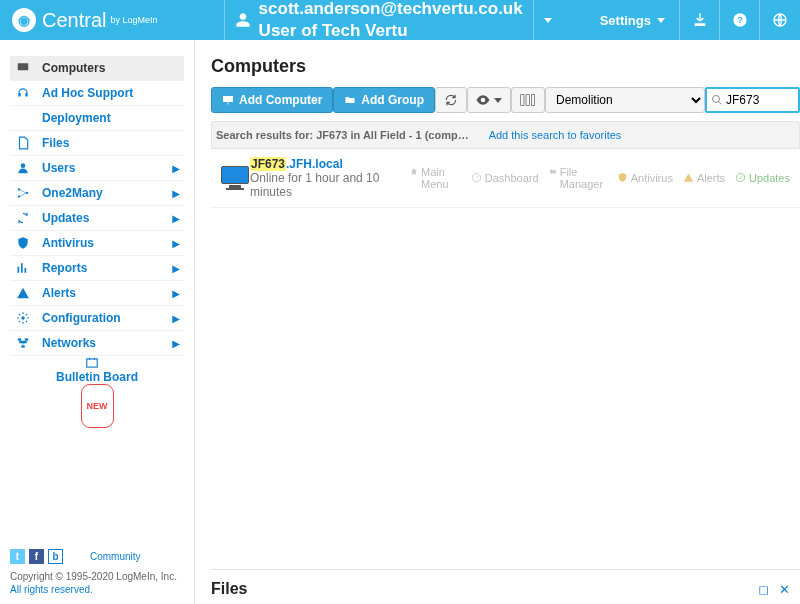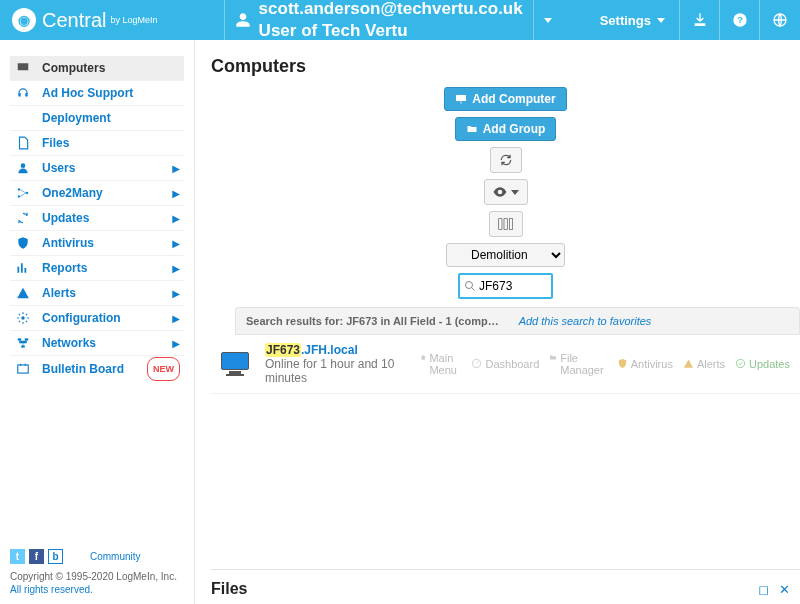--- a/index.html
+++ b/index.html
@@ -24,48 +24,48 @@
 
 .layout { display: flex; height: 564px; }
 .sidebar { width: 195px; border-right: 1px solid #e6e6e6; display: flex; flex-direction: column; padding-top: 16px; }
 .nav { list-style: none; padding: 0 10px; }
 .nav li { height: 25px; display: flex; align-items: center; border-bottom: 1px solid #f0f0f0; cursor: pointer; padding: 0 4px; }
 .nav li.active { background: #eee; }
 .nav li .nav-icon { width: 18px; display: flex; justify-content: center; margin-right: 10px; }
 .nav li .nav-label { flex: 1; color: #0f7fcf; font-weight: bold; font-size: 12px; }
 .nav li.active .nav-label { color: #333; }
 .nav li .chev { color: #0f7fcf; font-size: 10px; }
-.new-badge { border: 1px solid #e44; color: #e44; font-size: 9px; padding: 6px 5px; border-radius: 9px; font-weight: bold; }
+.new-badge { border: 1px solid #e44; color: #e44; font-size: 9px; padding: 16px 5px; border-radius: 9px; font-weight: bold; }
 .nav-icon svg { fill: #0f7fcf; }
 .nav li.active .nav-icon svg { fill: #555; }
 
 .sidebar-bottom { margin-top: auto; padding: 8px 10px; font-size: 10px; color: #666; }
 .social { display: flex; align-items: center; gap: 4px; margin-bottom: 6px; }
 .social-box { width: 15px; height: 15px; display: inline-flex; align-items: center; justify-content: center; font-size: 10px; font-weight: bold; }
 .community-link { color: #0f7fcf; margin-left: 23px; }
 .copyright { line-height: 1.3; }
 .copyright a { color: #0f7fcf; text-decoration: none; }
 
 .main { flex: 1; padding: 16px 0 0 16px; display: flex; flex-direction: column; }
 .page-title { font-size: 18px; font-weight: bold; margin-bottom: 10px; color: #222; }
-.toolbar { display: flex; gap: 6px; align-items: center; margin-bottom: 8px; flex-direction: column; }
+.toolbar { display: flex; margin-bottom: 8px; }
 .btn-blue { background: #3aa7dd; color: #fff; border: 1px solid #2a8fc0; border-radius: 3px; padding: 4px 10px; font-size: 12px; font-weight: bold; display: flex; align-items: center; gap: 5px; cursor: pointer; }
 .btn-blue svg { fill: #fff; }
 .btn-grey { background: #f5f5f5; border: 1px solid #ccc; border-radius: 3px; padding: 4px 8px; cursor: pointer; display: flex; align-items: center; justify-content: center; min-width: 30px; height: 26px; }
-.dropdown-grey { background: #f5f5f5; border: 1px solid #ccc; border-radius: 3px; padding: 3px 20px; font-size: 12px; height: 26px; }
+.dropdown-grey { background: #f5f5f5; border: 1px solid #ccc; border-radius: 3px; padding: 3px 6px; font-size: 12px; height: 26px; }
 .group-select { flex: 1; max-width: 160px; }
 .search-box { display: flex; align-items: center; border: 2px solid #36b7e8; border-radius: 2px; height: 26px; padding: 0 4px; margin-right: 0; min-width: 95px; }
 .search-box input { border: none; outline: none; font-size: 12px; width: 60px; }
 .search-box svg { fill: #888; margin-right: 3px; }
 
-.results-bar { background: #f3f3f3; border: 1px solid #e3e3e3; border-radius: 3px 3px 0 0; padding: 7px 10px; display: flex; font-size: 11px; margin-right: 0; margin-left: 24px; }
+.results-bar { background: #f3f3f3; border: 1px solid #e3e3e3; border-radius: 3px 3px 0 0; padding: 7px 4px; display: flex; font-size: 11px; margin-right: 0; }
 .results-text { color: #666; font-weight: bold; flex: 0 0 auto; margin-right: 20px; }
-.fav-link { color: #0f7fcf; cursor: pointer; font-style: italic; }
-
-.result-row { display: flex; align-items: center; padding: 8px 10px; gap: 16px; border-bottom: 1px solid #f0f0f0; }
+.fav-link { color: #0f7fcf; cursor: pointer; }
+
+.result-row { display: flex; align-items: center; padding: 8px 10px; gap: 1px; border-bottom: 1px solid #f0f0f0; }
 .monitor-icon { width: 28px; height: 24px; position: relative; }
 .monitor-screen { width: 28px; height: 18px; background: #1e8adf; border: 1px solid #555; border-radius: 2px; }
 .monitor-stand { width: 12px; height: 3px; background: #555; margin: 1px auto 0; }
 .monitor-base { width: 18px; height: 2px; background: #555; margin: 0 auto; }
 .result-info .hostname { font-size: 12px; font-weight: bold; color: #0f7fcf; }
 .result-info .hostname .hl { background: #fff57a; color: #333; border-radius: 2px; padding: 0 1px; }
 .result-info .status { font-size: 12px; color: #777; }
 .result-actions { margin-left: auto; display: flex; gap: 10px; font-size: 11px; color: #bbb; align-items: center; flex-wrap: nowrap; }
 .result-actions .act { display: flex; align-items: flex-start; gap: 3px; }
 .result-actions svg { fill: #ccc; }
@@ -236,21 +236,21 @@
             <svg width="14" height="14" viewBox="0 0 24 24">
               <rect x="3" y="4" width="6" height="4"></rect>
               <rect x="15" y="4" width="6" height="4"></rect>
               <rect x="9" y="16" width="6" height="4"></rect>
               <path d="M6 8v4h12V8M12 12v4" stroke="#0f7fcf"></path>
             </svg>
           </span>
         <span class="nav-label">Networks</span>
         <span class="chev">▶</span>
       </li>
-      <li style="border-bottom:none;">
+      <li style="border-bottom:none;flex-direction:column;">
         <span class="nav-icon">
             <svg width="14" height="14" viewBox="0 0 24 24">
               <rect x="3" y="5" width="18" height="14" fill="none" stroke="#0f7fcf" stroke-width="2"></rect>
               <path d="M8 3v4M16 3v4" stroke="#0f7fcf" stroke-width="2"></path>
             </svg>
           </span>
         <span class="nav-label">Bulletin Board</span>
         <span class="new-badge">NEW</span>
       </li>
     </ul>

